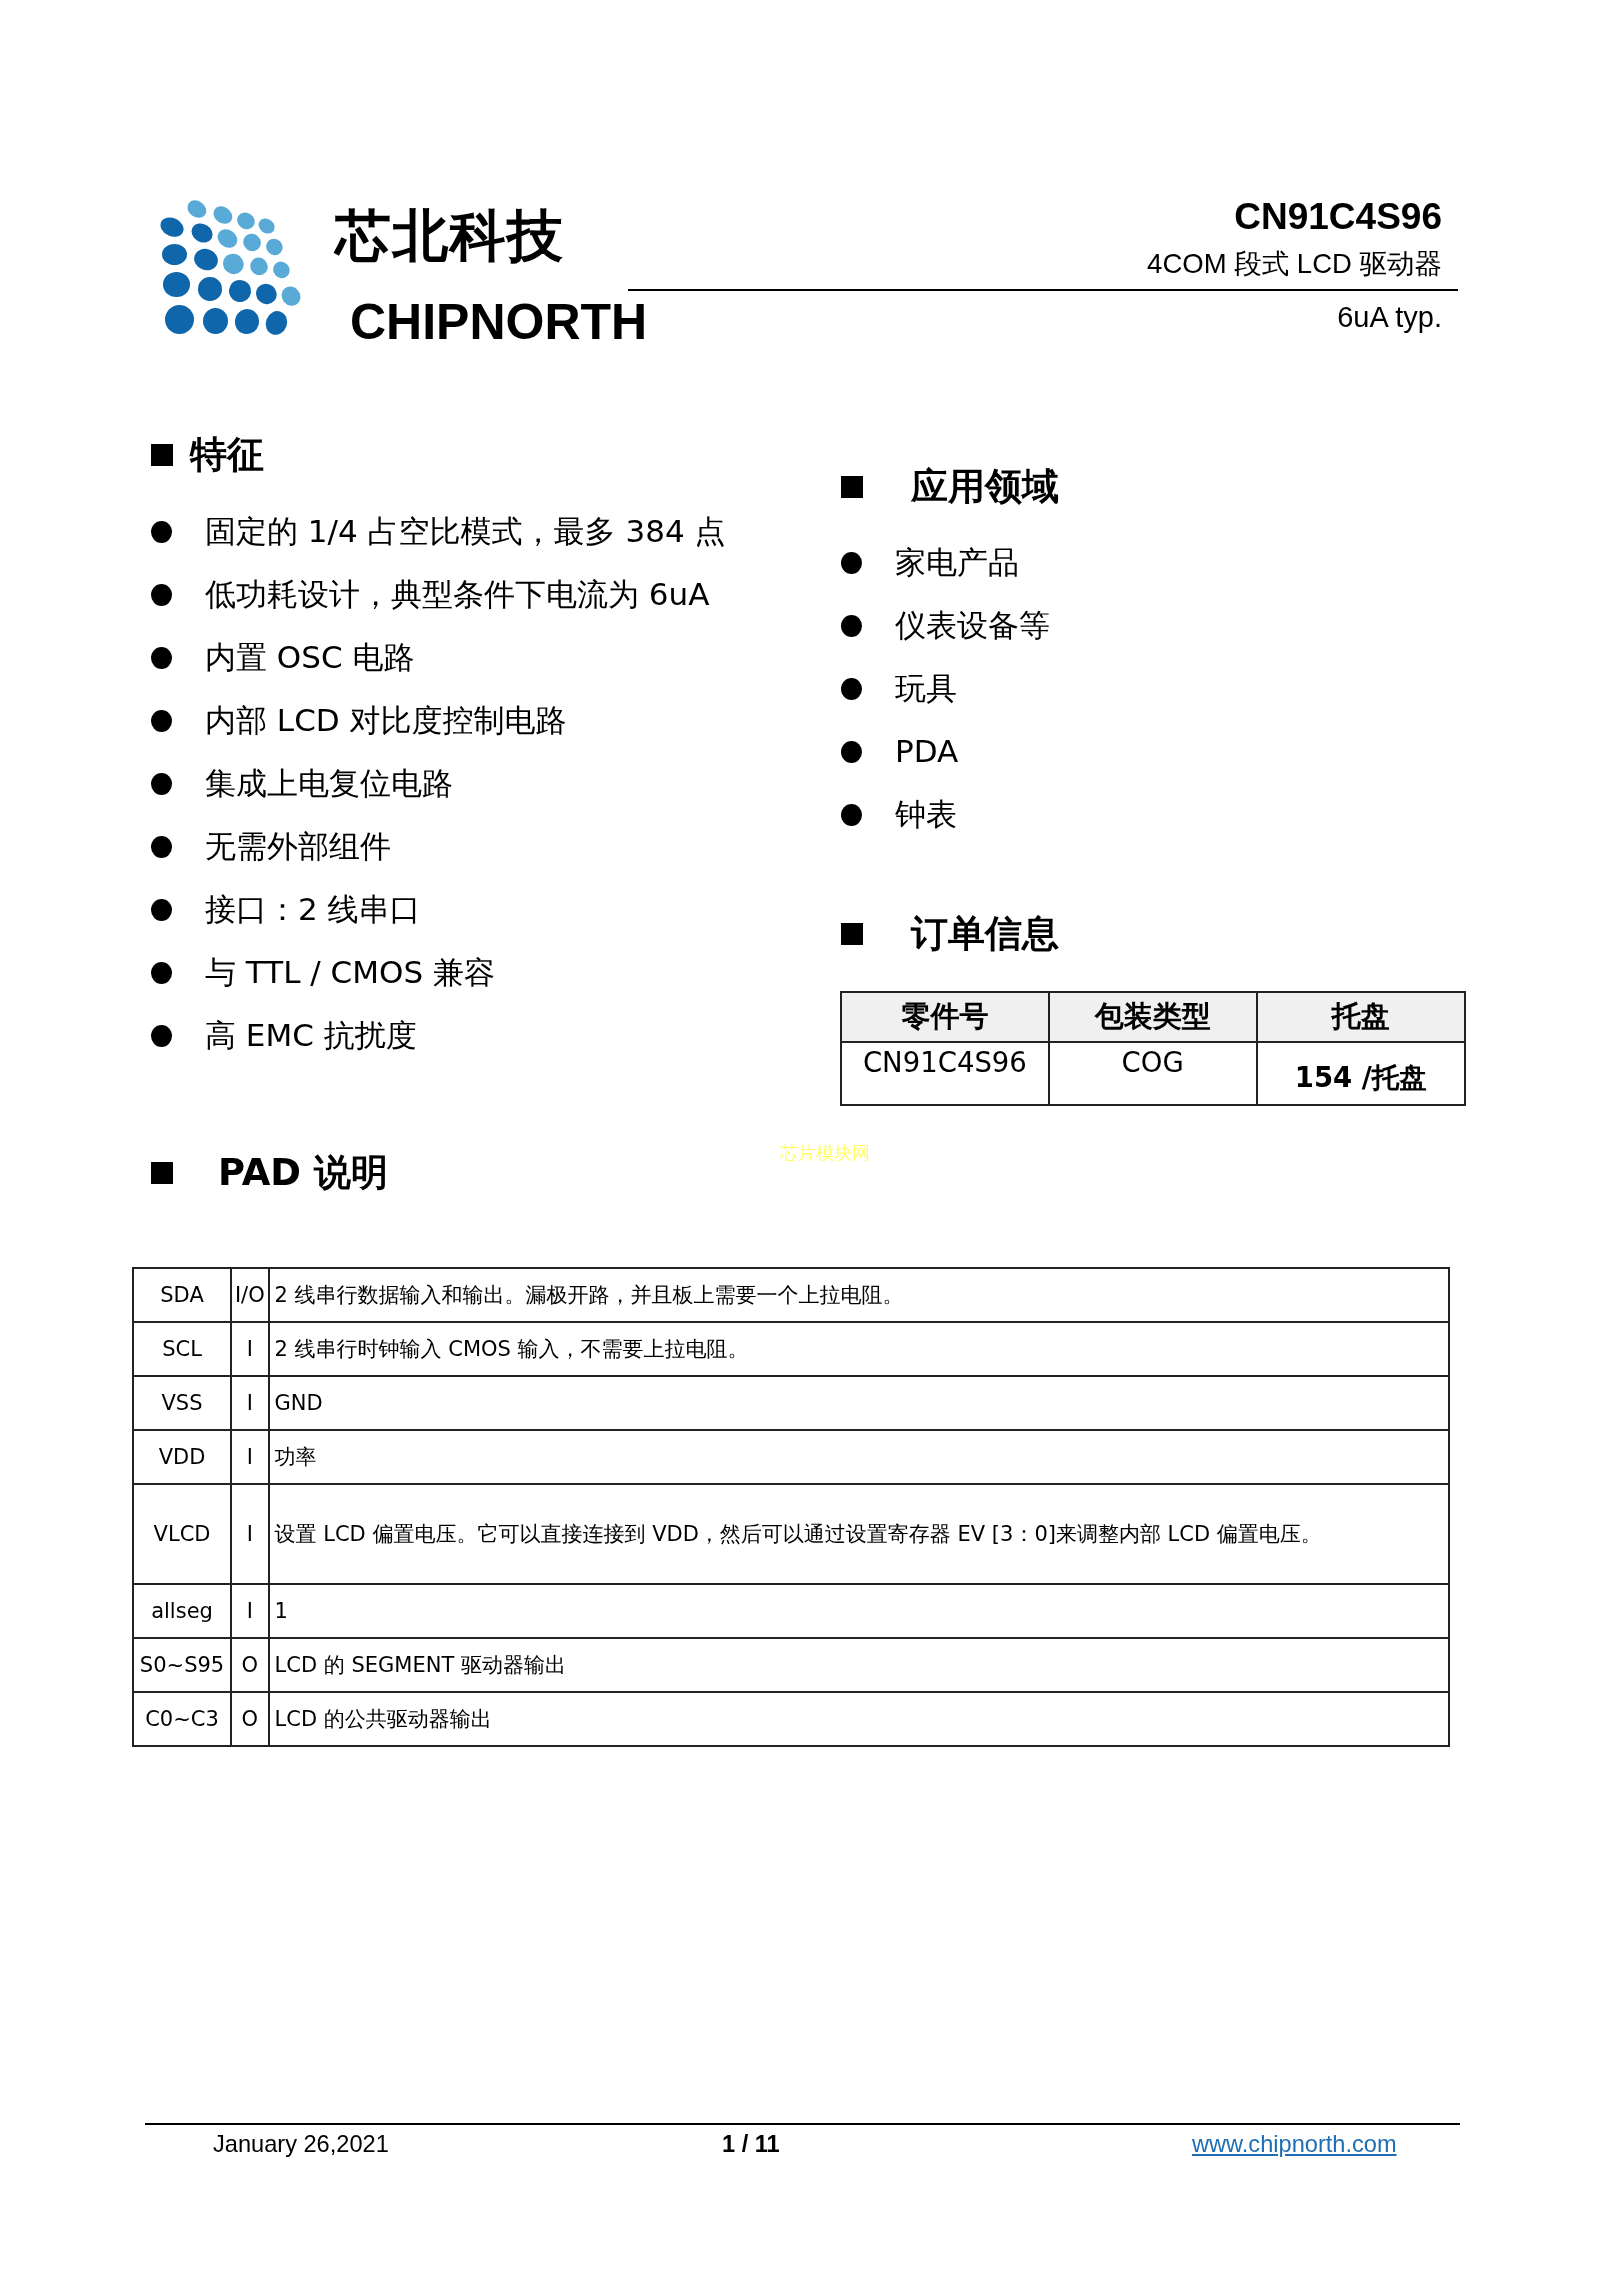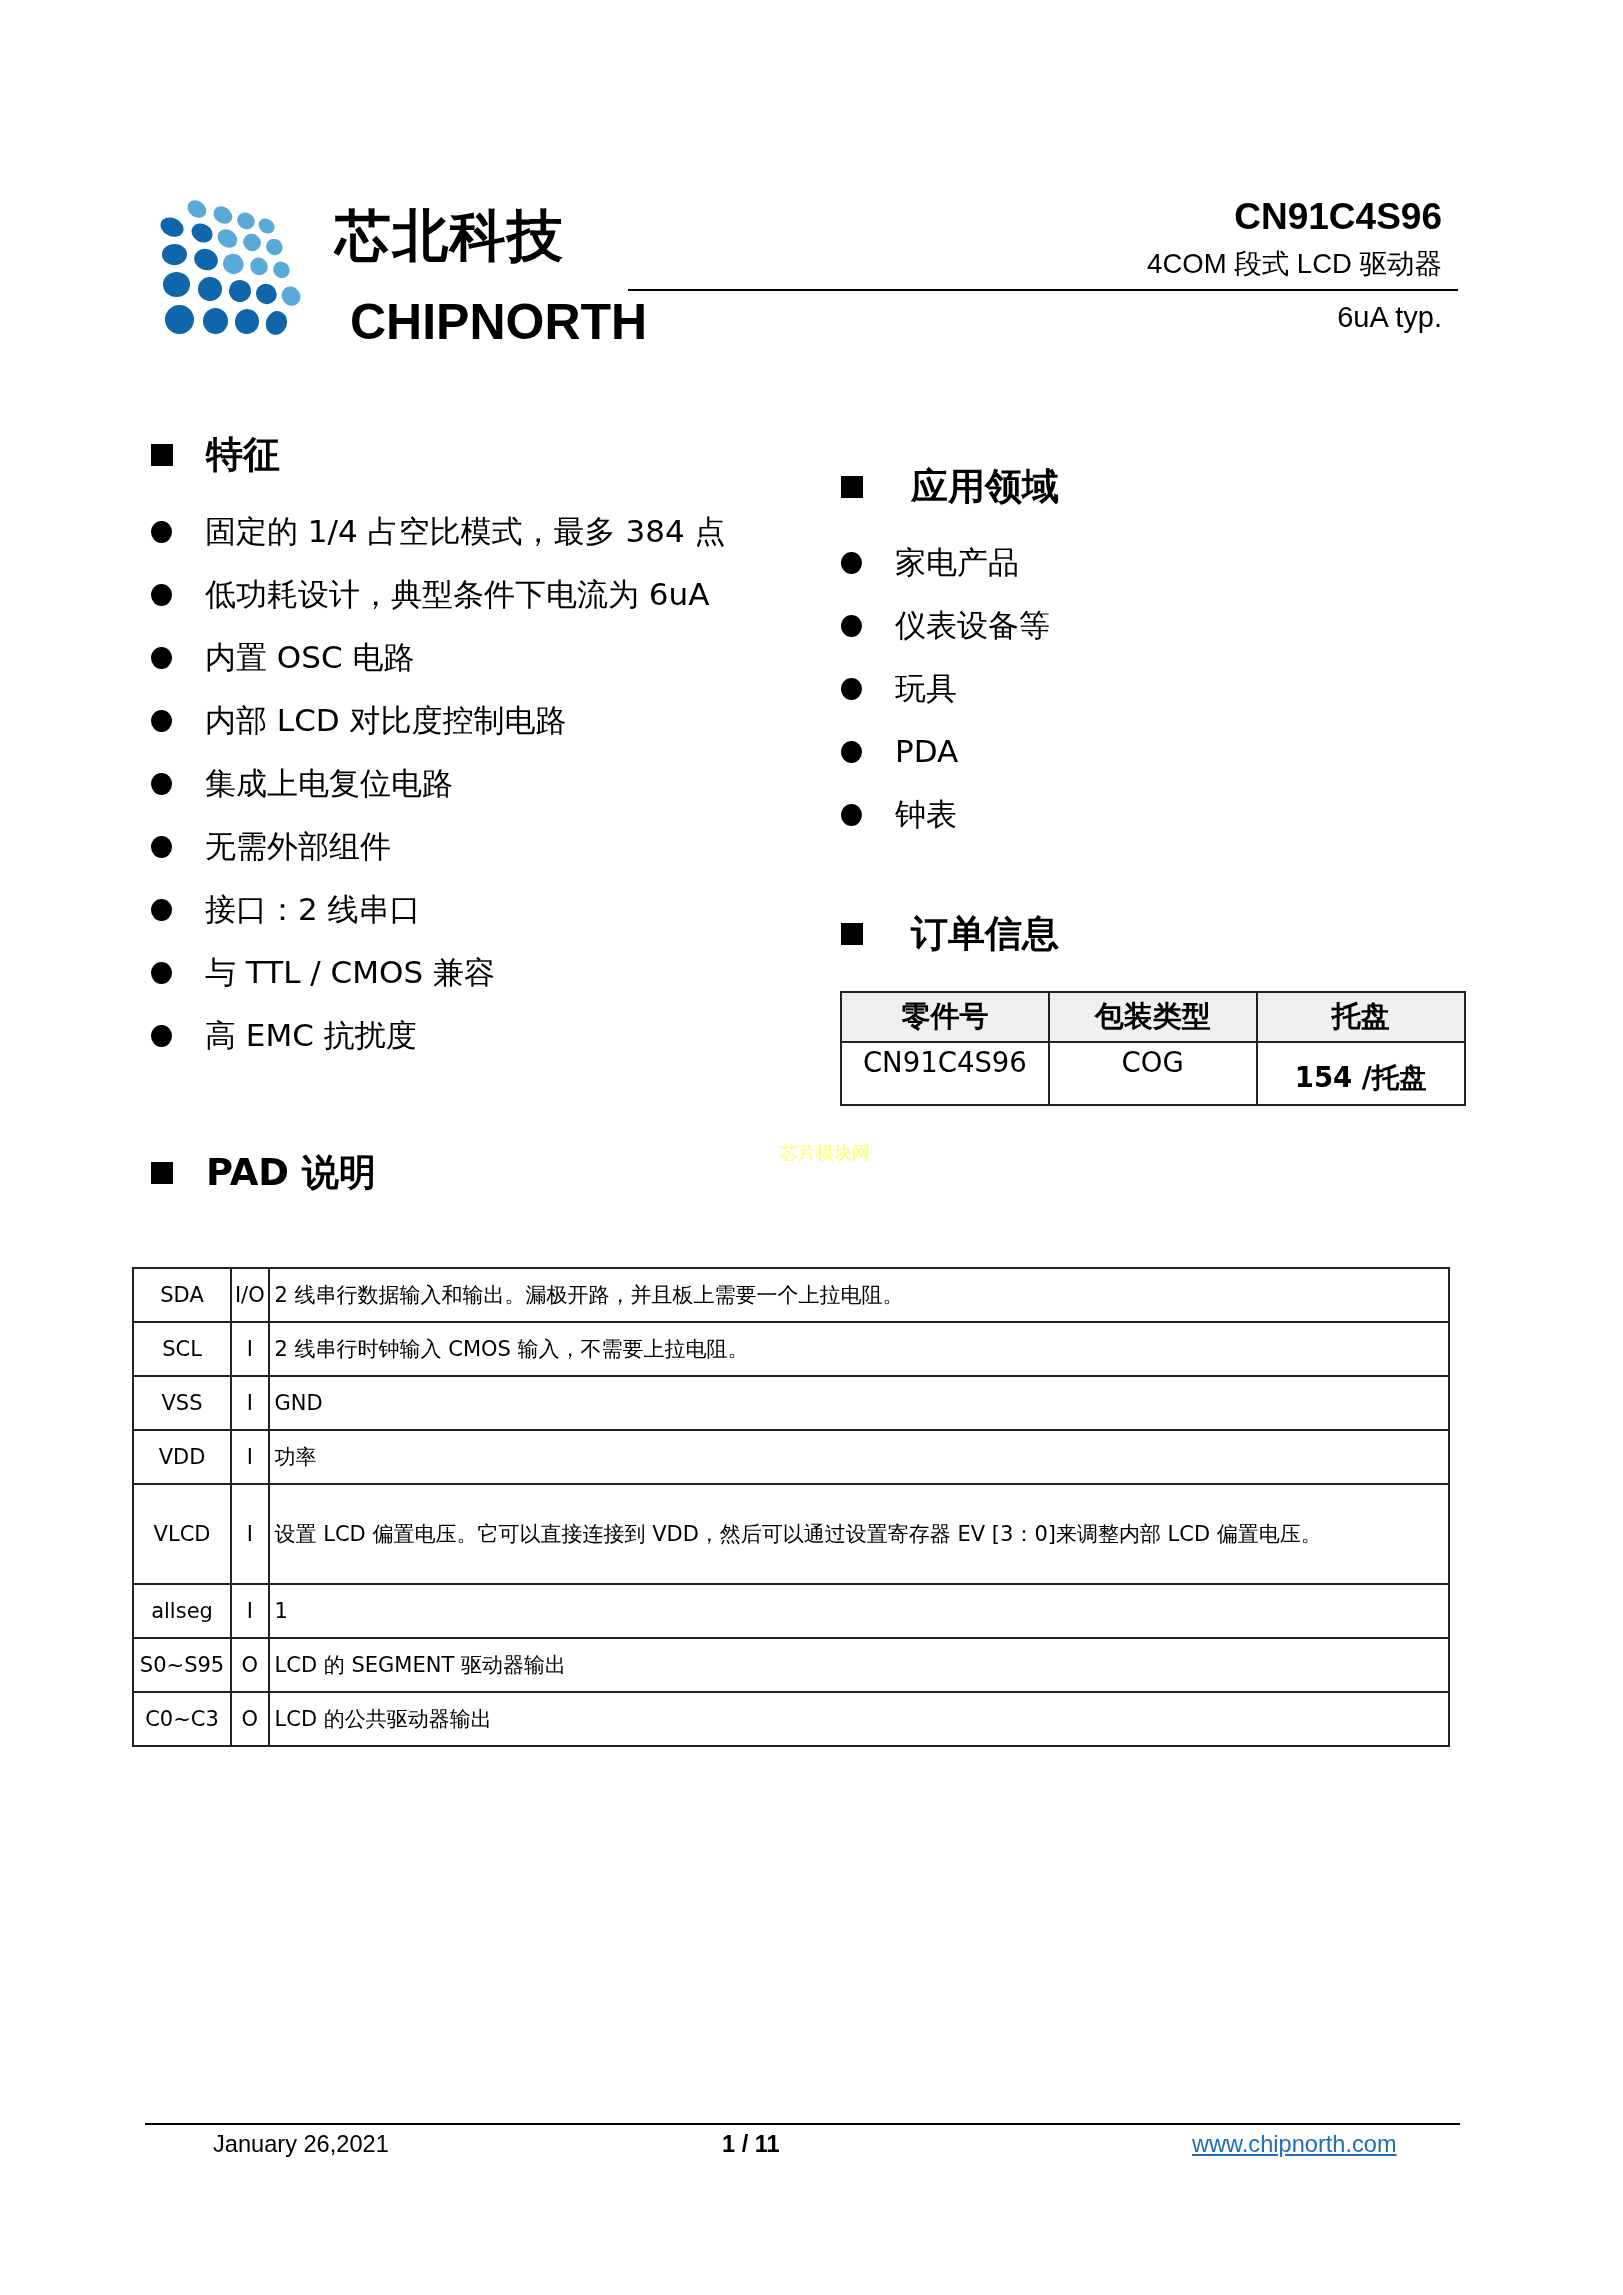--- a/index.html
+++ b/index.html
@@ -12,21 +12,21 @@
   .brand-cn { left:335px; top:208px; font-size:56px; font-weight:bold; letter-spacing:1.3px; line-height:1; font-family:"DejaVu Sans",sans-serif; }
   .brand-en { left:350px; top:297px; font-size:50px; font-weight:bold; line-height:1; font-family:"Liberation Sans",sans-serif; }
   
   .part-no { right:181px; top:198px; font-size:37px; font-weight:bold; line-height:1; }
   .subtitle { right:181px; top:250px; font-size:27.5px; line-height:1; }
   .hrule { left:628px; top:289px; width:830px; height:2px; background:#000; }
   .typ { right:181px; top:303px; font-size:29px; line-height:1; }
   
   .sec { font-size:37px; font-weight:bold; line-height:1; display:flex; align-items:center; font-family:"DejaVu Sans",sans-serif; }
   .sec .sq { width:22px; height:22px; background:#000; display:inline-block; }
-  .sec-title { margin-left:33px; }
+  .sec-title { margin-left:17px; }
   
   .blist { list-style:none; margin:0; padding:0; }
   .blist li { display:flex; align-items:center; height:63px; font-size:31px; line-height:1; font-family:"DejaVu Sans",sans-serif; }
   .blist .bul { width:21px; height:22px; border-radius:50%; background:#000; flex:0 0 auto; }
   .blist .txt { margin-left:33px; white-space:nowrap; }
   
   table { border-collapse:collapse; }
   .order-table { left:840px; top:991px; width:626px; }
   .order-table th, .order-table td { border:2px solid #222; text-align:center; font-family:"DejaVu Sans",sans-serif; }
   .order-table th { background:#f0f0f0; height:46px; font-size:29px; font-weight:bold; }
@@ -172,21 +172,21 @@
   <tr>
     <td>CN91C4S96</td>
     <td>COG</td>
     <td class="tray">154 /托盘</td>
   </tr>
 </tbody>
   </table>
 
 <div class="abs watermark">芯片模块网</div>
 
-<div class="abs sec" style="left:151px;top:1154px;">
+<div class="abs sec" style="left:151px;top:1154px;gap:28px;">
   <span class="sq"></span>
   <span class="sec-title">PAD 说明</span>
 </div>
 <table class="abs pad-table">
   <tbody>
   <tr>
     <td class="c">SDA</td>
     <td class="c">I/O</td>
     <td class="fn">2 线串行数据输入和输出。漏极开路，并且板上需要一个上拉电阻。</td>
   </tr>

